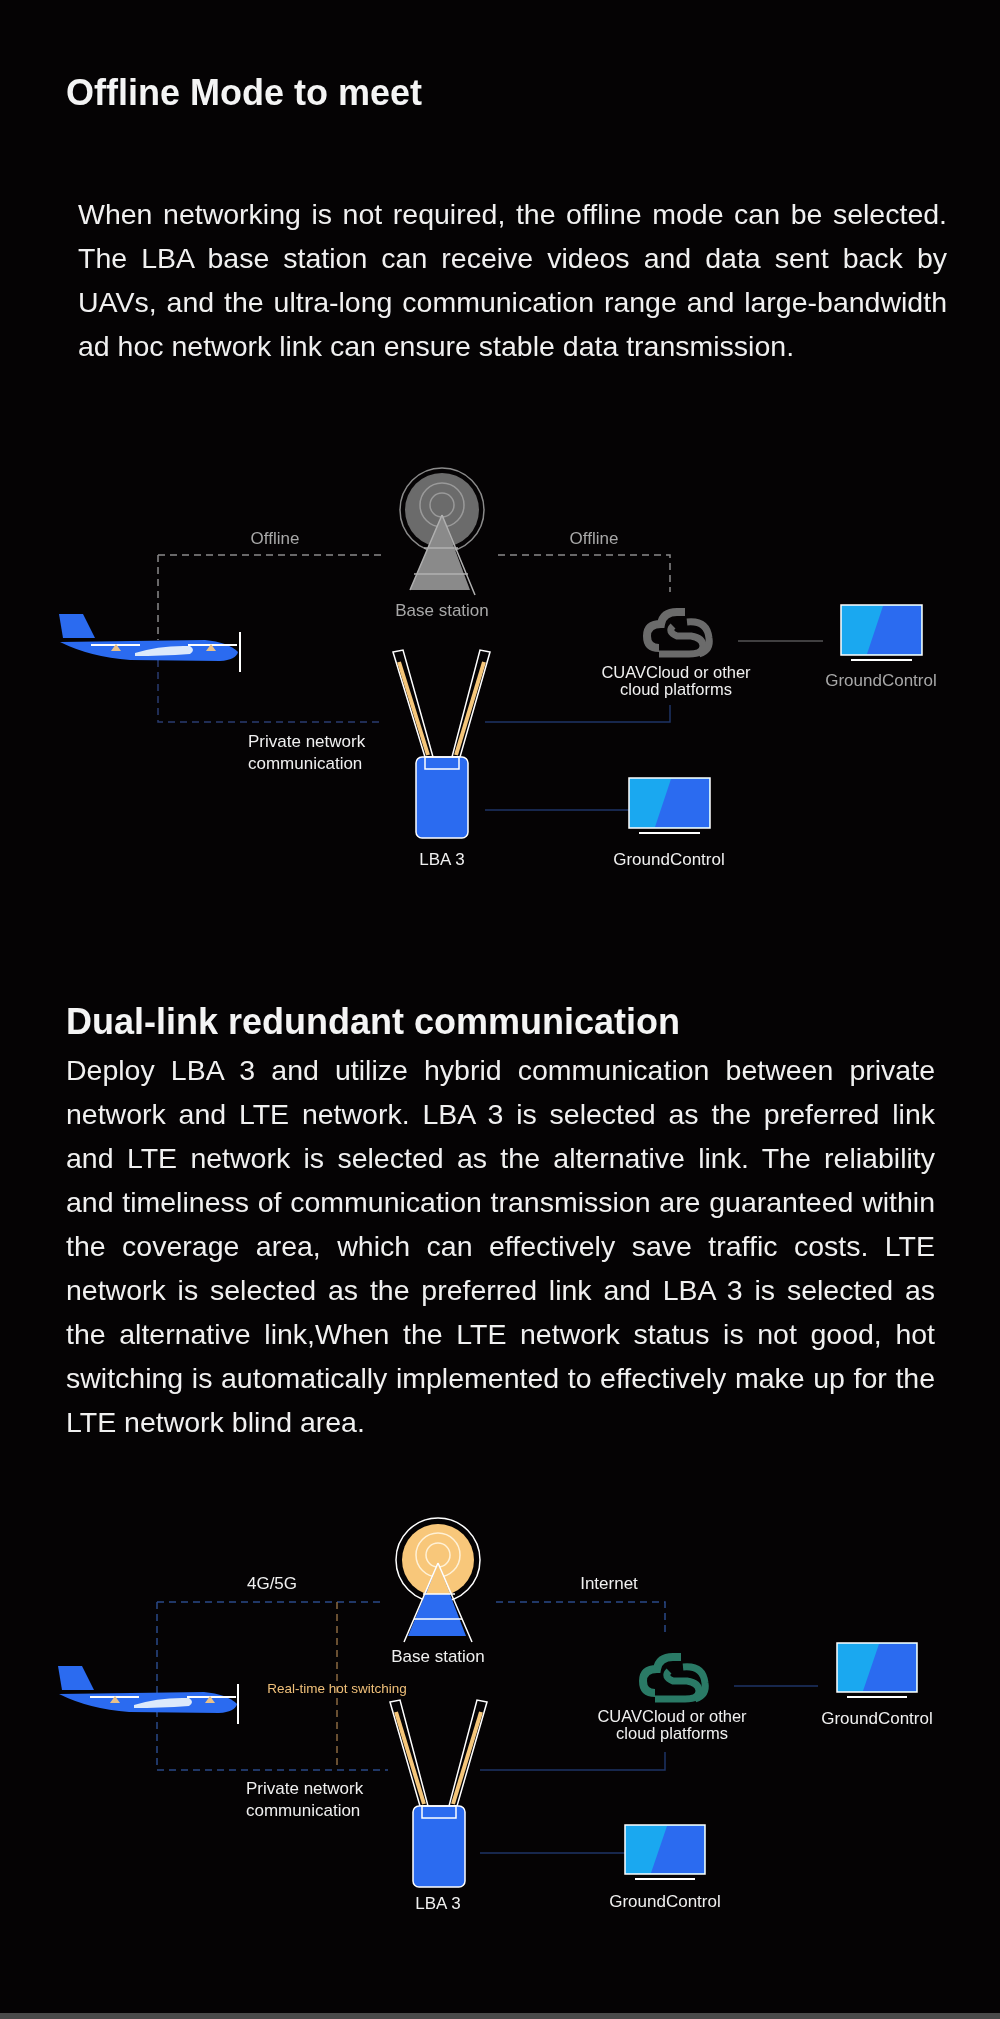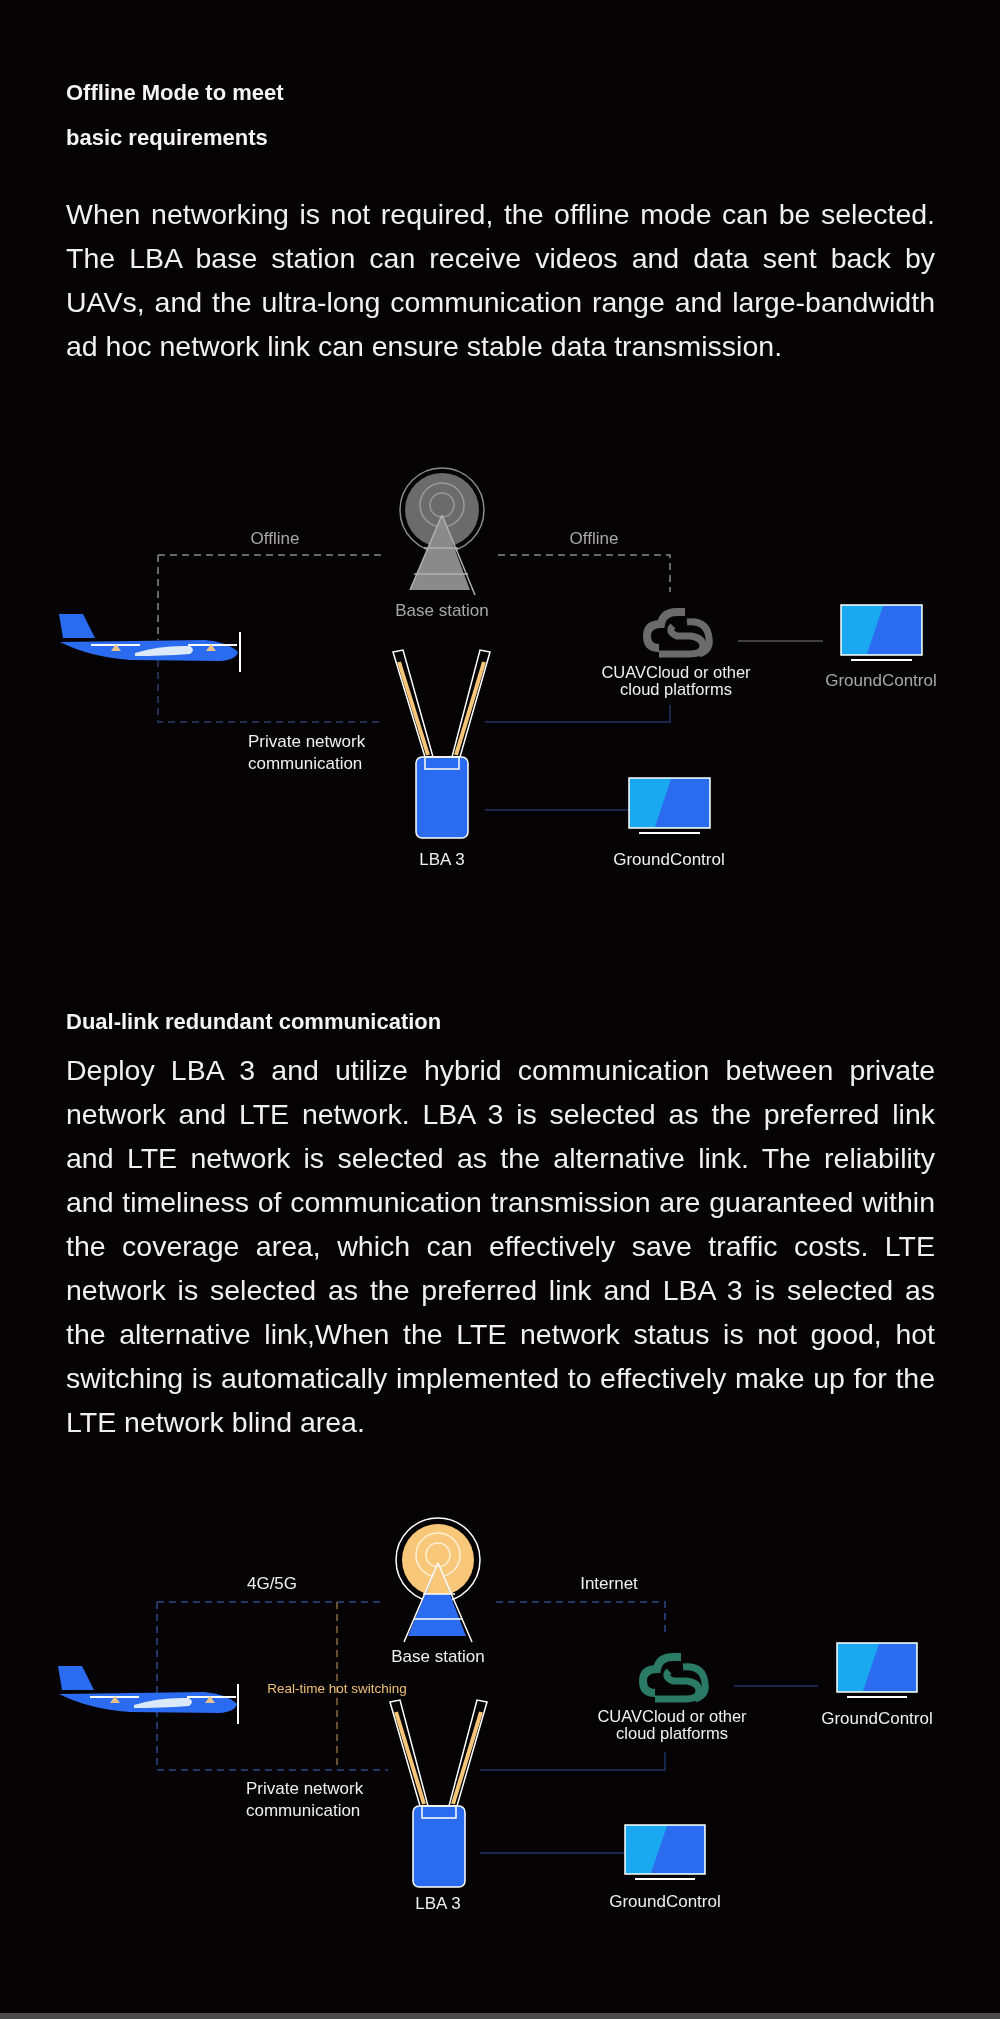--- a/index.html
+++ b/index.html
@@ -1,30 +1,29 @@
 <!DOCTYPE html>
 <html><head>
 <meta charset="utf-8">
 <style>
   html, body { margin:0; padding:0; background:#050304; }
   body { width:1000px; height:2019px; position:relative; overflow:hidden; font-family:"Liberation Sans", sans-serif; color:#f2f2f2; }
-  .title { position:absolute; left:66px; font-weight:bold; font-size:22px; line-height:45px; color:#f4f4f4; margin:0; }
+  .title { position:absolute; left:66px; font-weight:bold; font-size:36px; line-height:45px; color:#f4f4f4; margin:0;text-align:center; }
   .body-text { position:absolute; left:66px; width:869px; font-size:28.5px; line-height:44px; color:#f0f0f0; text-align:justify; margin:0; }
   .diagram { position:absolute; left:0; width:1000px; }
   .lbl { font-family:"Liberation Sans", sans-serif; }
   .bottom-bar { position:absolute; left:0; bottom:0; width:1000px; height:6px; background:#4a4a4a; }
 </style>
 </head>
 <body>
 
 <h2 class="title" style="top:70px;">
   <span>Offline Mode to meet</span><br>
-  <span>basic requirements</span>
 </h2>
-<p class="body-text" style="top:192px;">When networking is not required, the offline mode can be selected. The LBA base station can receive videos and data sent back by UAVs, and the ultra-long communication range and large-bandwidth ad hoc network link can ensure stable data transmission.</p>
+<p class="body-text" style="top:192px;margin-left:12px;">When networking is not required, the offline mode can be selected. The LBA base station can receive videos and data sent back by UAVs, and the ultra-long communication range and large-bandwidth ad hoc network link can ensure stable data transmission.</p>
 
 <svg class="diagram" style="top:460px;" width="1000" height="420" viewBox="0 460 1000 420">
 
   <g>
     <path d="M158 555 L382 555" stroke="#8a8a8a" stroke-width="1.5" stroke-dasharray="7 5" fill="none"></path>
     <path d="M158 555 L158 640" stroke="#8a8a8a" stroke-width="1.5" stroke-dasharray="7 5" fill="none"></path>
   </g>
   <g>
     <path d="M158 660 L158 722 L382 722" stroke="#2a3d70" stroke-width="1.5" stroke-dasharray="7 5" fill="none"></path>
   </g>

